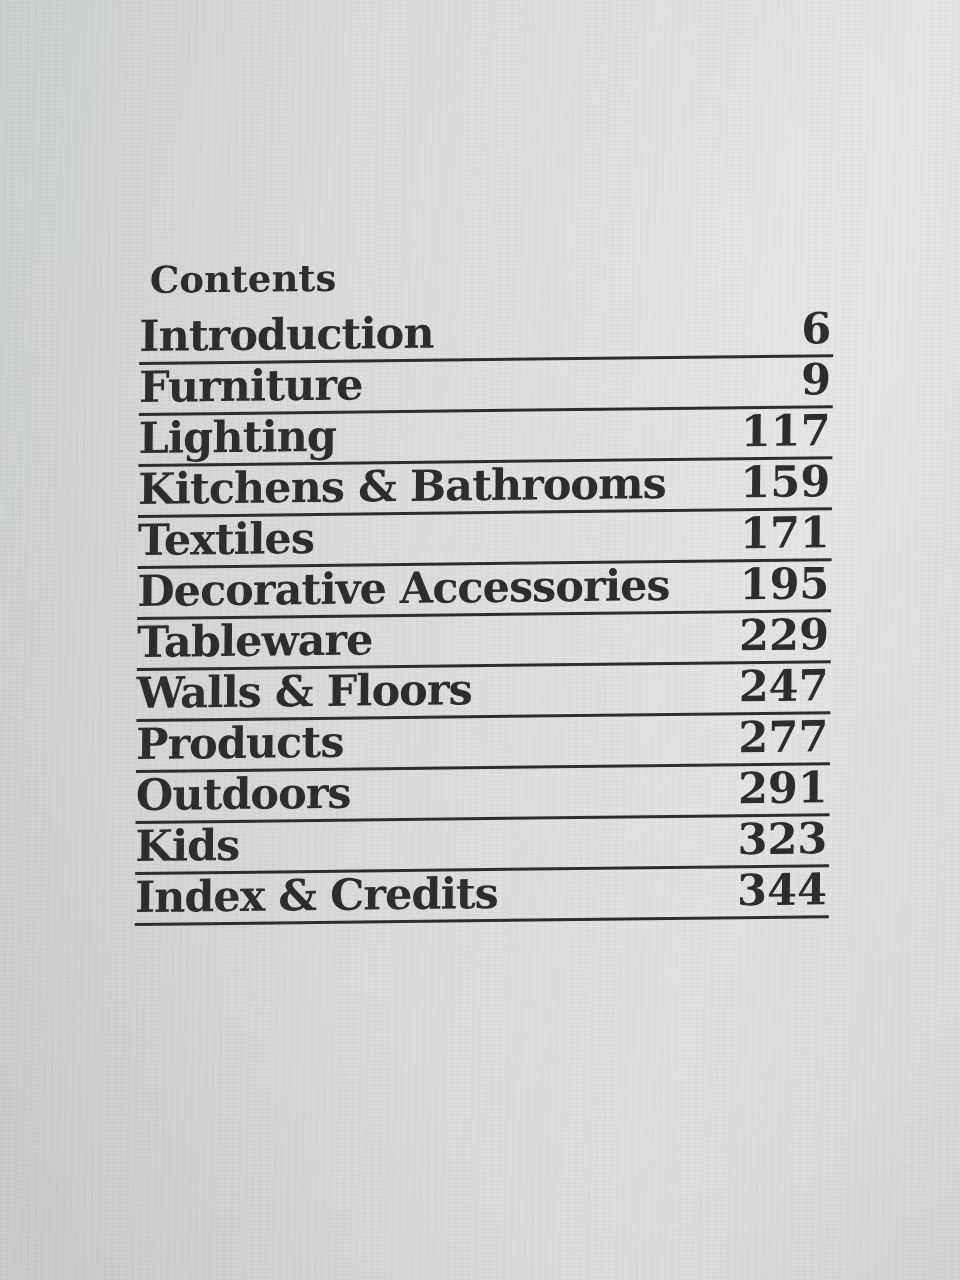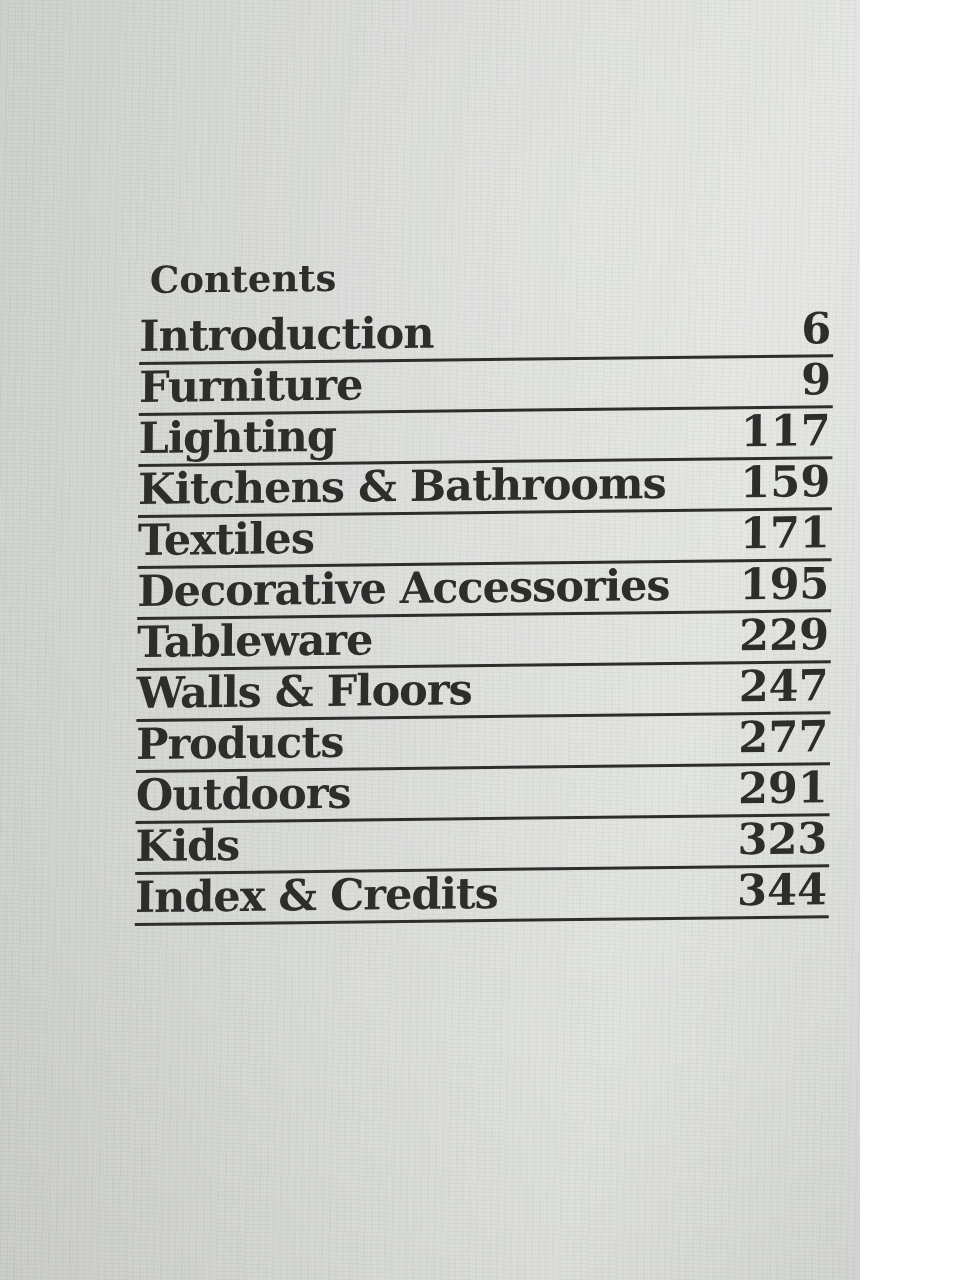--- a/index.html
+++ b/index.html
@@ -8,21 +8,21 @@
     width: 960px;
     height: 1280px;
     overflow: hidden;
     font-family: "DejaVu Serif", serif;
   }
 
   
   .photo {
     position: absolute;
     inset: 0;
-    width: 860px;
+    width: 960px;
     height: 1280px;
     background:
       radial-gradient(150% 115% at 72% 18%, rgba(255,255,255,0.22) 0%, rgba(255,255,255,0.0) 55%, rgba(0,0,0,0.07) 100%),
       linear-gradient(104deg, #cbcfcb 0%, #d6d8d5 38%, #e0e2df 74%, #d7d9d6 100%);
     overflow: hidden;
   }
 
   
   .photo::before {
     content: "";

